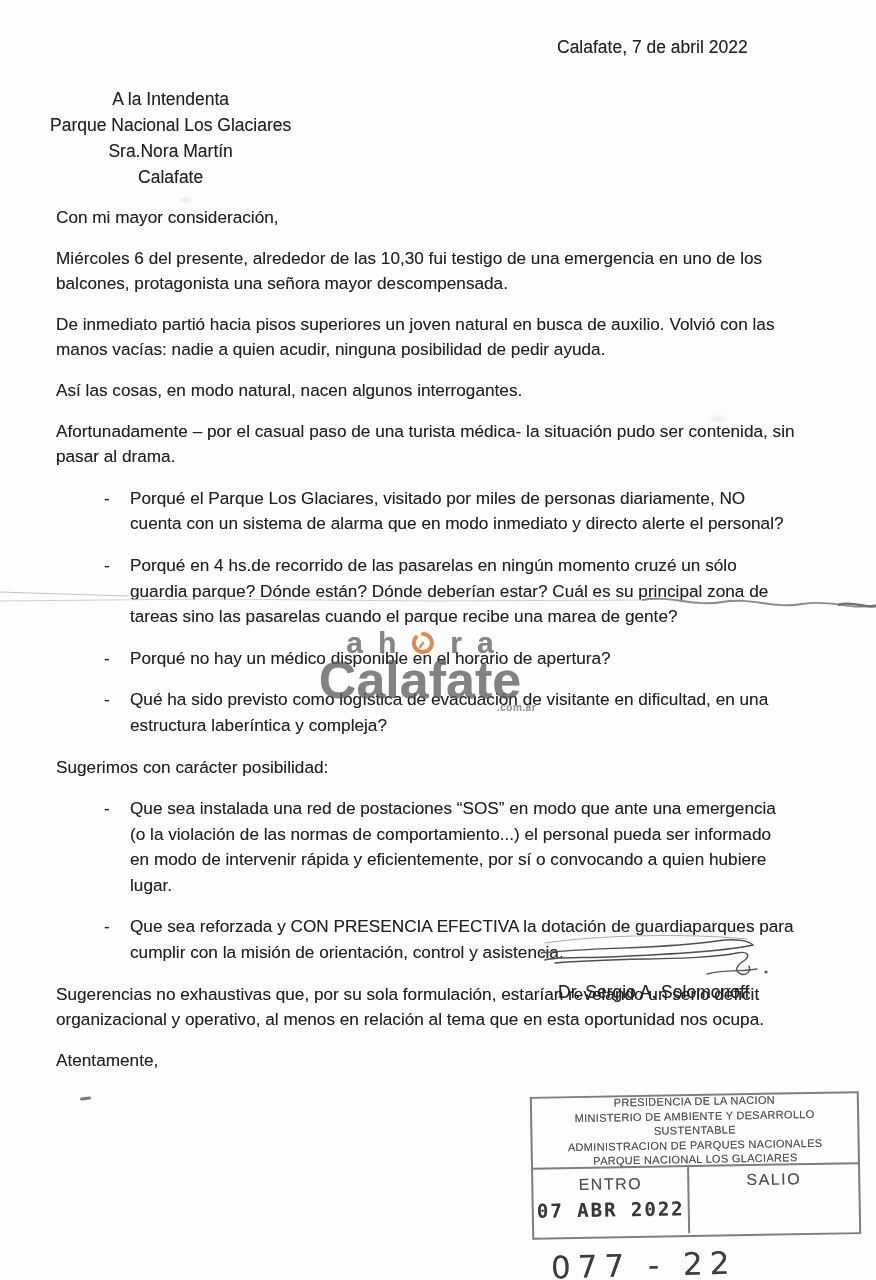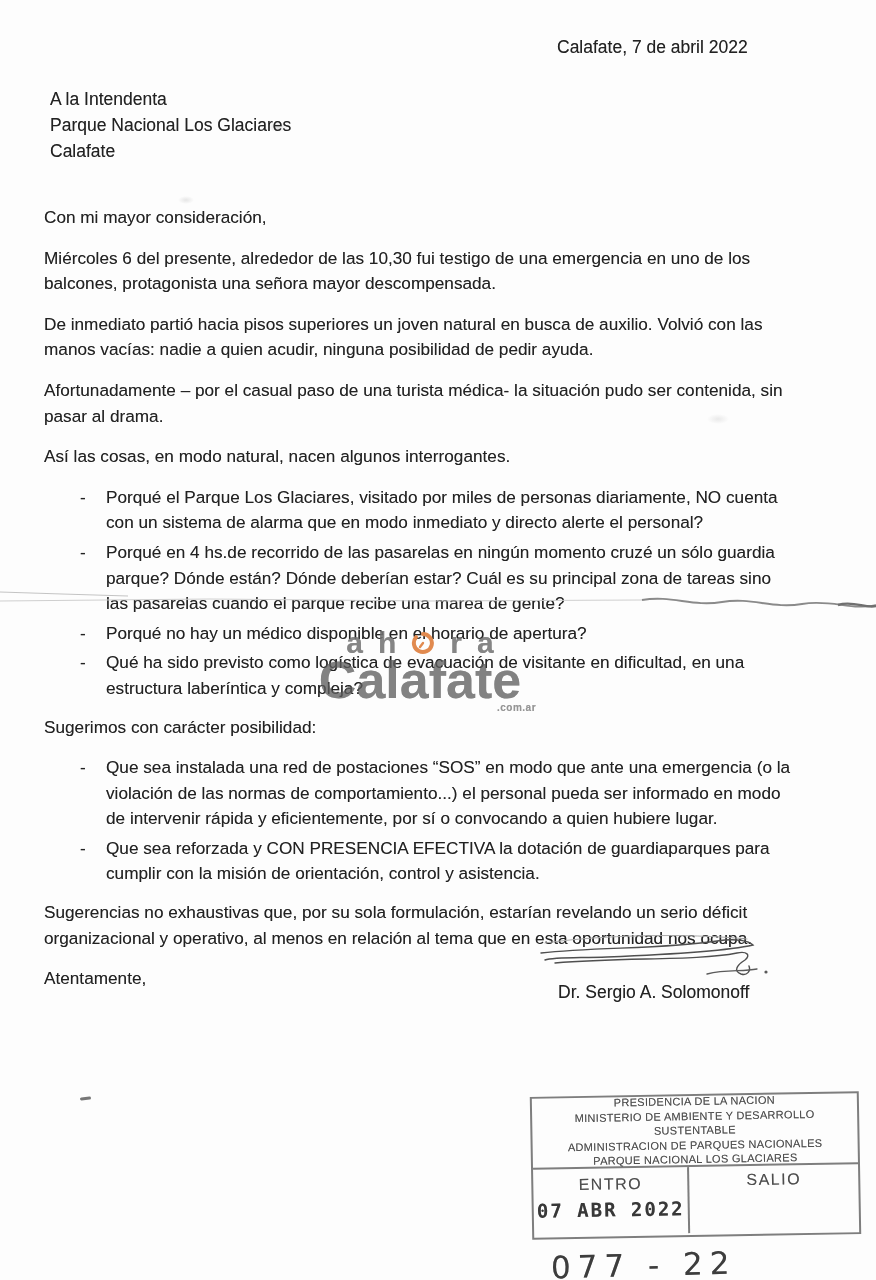--- a/index.html
+++ b/index.html
@@ -4,25 +4,25 @@
 <style>
   html,body { margin:0; padding:0; background:#ffffff; }
   .page {
     position:relative; width:876px; height:1280px; overflow:hidden;
     background:#fdfdfd; color:#222;
     font-family:"Liberation Sans", sans-serif;
     text-shadow:0 0 .5px rgba(0,0,0,.35);
   }
   
   .dateline { position:absolute; top:37px; left:557px; font-size:17.5px; }
-  .recipient { position:absolute; top:86px; left:50px; font-size:17.5px; line-height:26px; }
-  .body-flow { position:absolute; top:205px; left:44px; width:754px; font-size:17.2px; line-height:25.6px; }
+  .recipient { position:absolute; top:86px; left:50px; font-size:17.5px; line-height:26px;text-align:center; }
+  .body-flow { position:absolute; top:205px; left:56px; width:754px; font-size:17.2px; line-height:25.6px; }
   .body-flow p { margin:0 0 15px 0; }
   ul.dash-list { list-style:none; margin:0 0 13px 0; padding:0 0 0 58px; }
-  ul.dash-list li { position:relative; margin:4px; }
+  ul.dash-list li { position:relative; margin:16px; }
   ul.dash-list li::before { content:"-"; position:absolute; left:-26px; top:0; }
   .closing-line { margin-top:6px; }
   .signer { position:absolute; top:982px; left:558px; font-size:17.5px;text-align:center; }
   
   .signature-svg { position:absolute; left:535px; top:926px; z-index:2; }
   
   .watermark { position:absolute; left:300px; top:628px; width:240px; z-index:6; pointer-events:none; }
   .wm-top { display:flex; align-items:center; justify-content:center; gap:15px;
             font-size:30px; font-weight:bold; color:rgba(125,125,125,.8); line-height:30px; }
   .wm-clock { display:inline-block; width:24px; height:24px; }
@@ -63,29 +63,30 @@
 </head>
 <body>
 
 <div class="page">
 
   <div class="dateline">Calafate, 7 de abril 2022</div>
 
   <div class="recipient">
     <div>A la Intendenta</div>
     <div>Parque Nacional Los Glaciares</div>
+    <div>Sra.Nora Martín</div>
     <div>Calafate</div>
   </div>
 
   <div class="body-flow">
     <p>Con mi mayor consideración,</p>
     <p>Miércoles 6 del presente, alrededor de las 10,30 fui testigo de una emergencia en uno de los balcones, protagonista una señora mayor descompensada.</p>
     <p>De inmediato partió hacia pisos superiores un joven natural en busca de auxilio. Volvió con las manos vacías: nadie a quien acudir, ninguna posibilidad de pedir ayuda.</p>
+    <p>Así las cosas, en modo natural, nacen algunos interrogantes.</p>
     <p>Afortunadamente – por el casual paso de una turista médica- la situación pudo ser contenida, sin pasar al drama.</p>
-    <p>Así las cosas, en modo natural, nacen algunos interrogantes.</p>
 
     <ul class="dash-list">
       <li>Porqué el Parque Los Glaciares, visitado por miles de personas diariamente, NO cuenta con un sistema de alarma que en modo inmediato y directo alerte el personal?</li>
       <li>Porqué en 4 hs.de recorrido de las pasarelas en ningún momento cruzé un sólo guardia parque? Dónde están? Dónde deberían estar? Cuál es su principal zona de tareas sino las pasarelas cuando el parque recibe una marea de gente?</li>
       <li>Porqué no hay un médico disponible en el horario de apertura?</li>
       <li>Qué ha sido previsto como logística de evacuación de visitante en dificultad, en una estructura laberíntica y compleja?</li>
     </ul>
 
     <p>Sugerimos con carácter posibilidad:</p>
 

